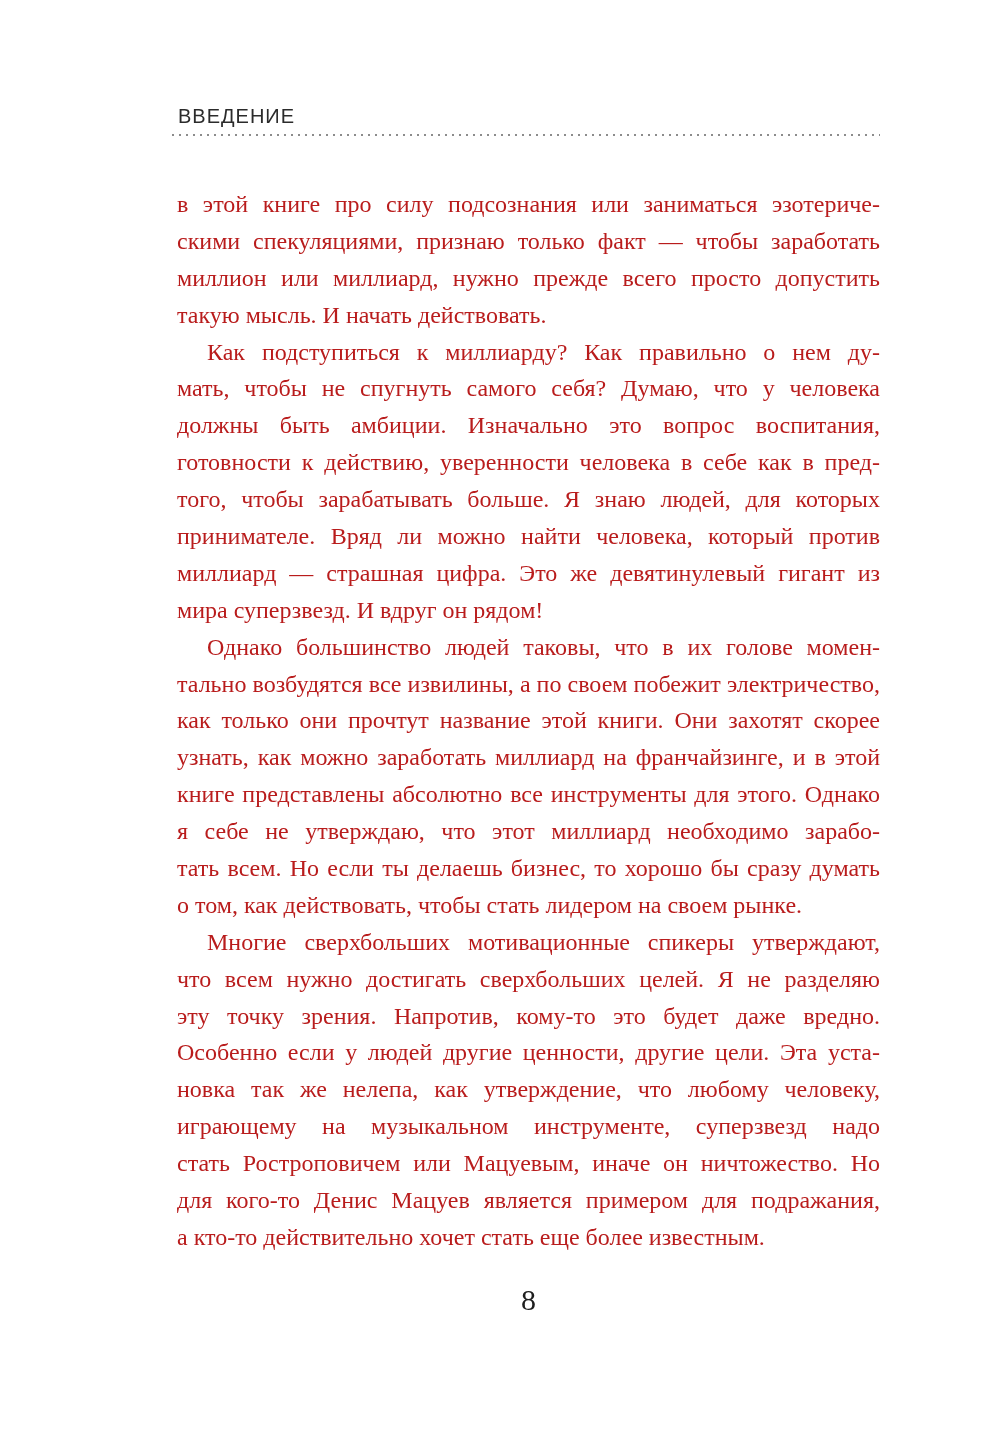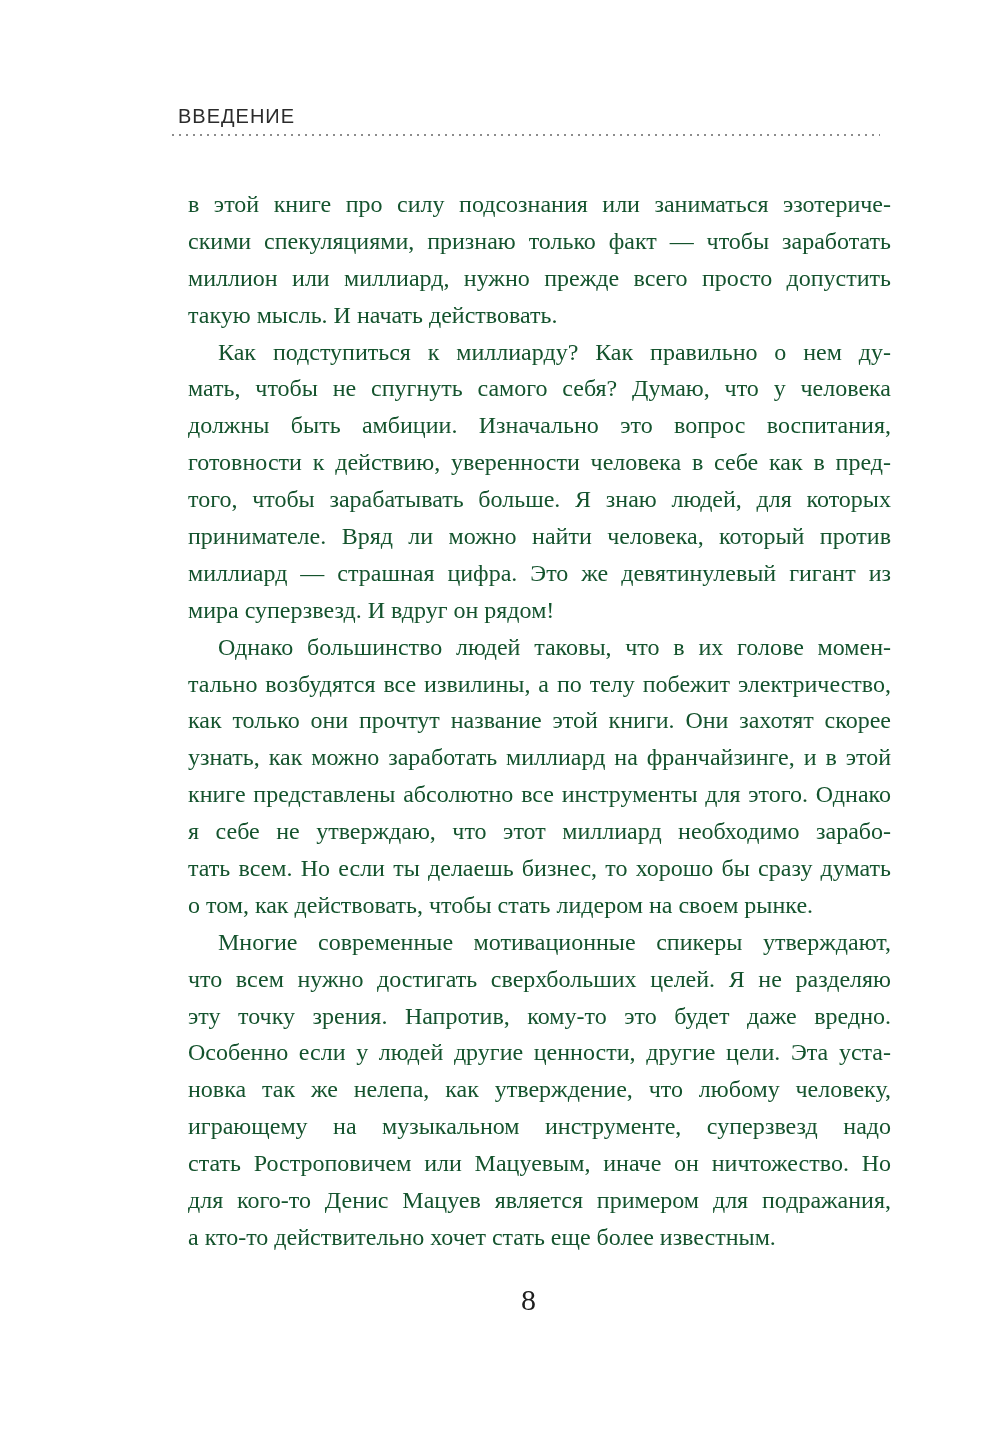--- a/index.html
+++ b/index.html
@@ -30,24 +30,24 @@
     padding-left: 6px;
   }
   .dotted-rule {
     margin-top: 8px;
     height: 2px;
     width: 100%;
     background-image: repeating-linear-gradient(to right, #8c8c8c 0px, #8c8c8c 2px, transparent 2px, transparent 7px);
   }
   .body-text {
     position: absolute;
-    left: 188px;
+    left: 177px;
     top: 186px;
     width: 703px;
-    color: #14532d;
+    color: #b91c1c;
     font-size: 24px;
   }
   .paragraph {
     margin: 0;
   }
   .line {
     height: 36.9px;
     line-height: 36.9px;
     text-align: justify;
     text-align-last: justify;
@@ -92,30 +92,30 @@
         <div class="line">мать, чтобы не спугнуть самого себя? Думаю, что у человека</div>
         <div class="line">должны быть амбиции. Изначально это вопрос воспитания,</div>
         <div class="line">готовности к действию, уверенности человека в себе как в пред-</div>
         <div class="line">того, чтобы зарабатывать больше. Я знаю людей, для которых</div>
         <div class="line">принимателе. Вряд ли можно найти человека, который против</div>
         <div class="line">миллиард — страшная цифра. Это же девятинулевый гигант из</div>
         <div class="line last">мира суперзвезд. И вдруг он рядом!</div>
       </div>
       <div class="paragraph">
         <div class="line indent">Однако большинство людей таковы, что в их голове момен-</div>
-        <div class="line">тально возбудятся все извилины, а по телу побежит электричество,</div>
+        <div class="line">тально возбудятся все извилины, а по своем побежит электричество,</div>
         <div class="line">как только они прочтут название этой книги. Они захотят скорее</div>
         <div class="line">узнать, как можно заработать миллиард на франчайзинге, и в этой</div>
         <div class="line">книге представлены абсолютно все инструменты для этого. Однако</div>
         <div class="line">я себе не утверждаю, что этот миллиард необходимо зарабо-</div>
         <div class="line">тать всем. Но если ты делаешь бизнес, то хорошо бы сразу думать</div>
         <div class="line last">о том, как действовать, чтобы стать лидером на своем рынке.</div>
       </div>
       <div class="paragraph">
-        <div class="line indent">Многие современные мотивационные спикеры утверждают,</div>
+        <div class="line indent">Многие сверхбольших мотивационные спикеры утверждают,</div>
         <div class="line">что всем нужно достигать сверхбольших целей. Я не разделяю</div>
         <div class="line">эту точку зрения. Напротив, кому-то это будет даже вредно.</div>
         <div class="line">Особенно если у людей другие ценности, другие цели. Эта уста-</div>
         <div class="line">новка так же нелепа, как утверждение, что любому человеку,</div>
         <div class="line">играющему на музыкальном инструменте, суперзвезд надо</div>
         <div class="line">стать Ростроповичем или Мацуевым, иначе он ничтожество. Но</div>
         <div class="line">для кого-то Денис Мацуев является примером для подражания,</div>
         <div class="line last">а кто-то действительно хочет стать еще более известным.</div>
       </div>
     </div>

